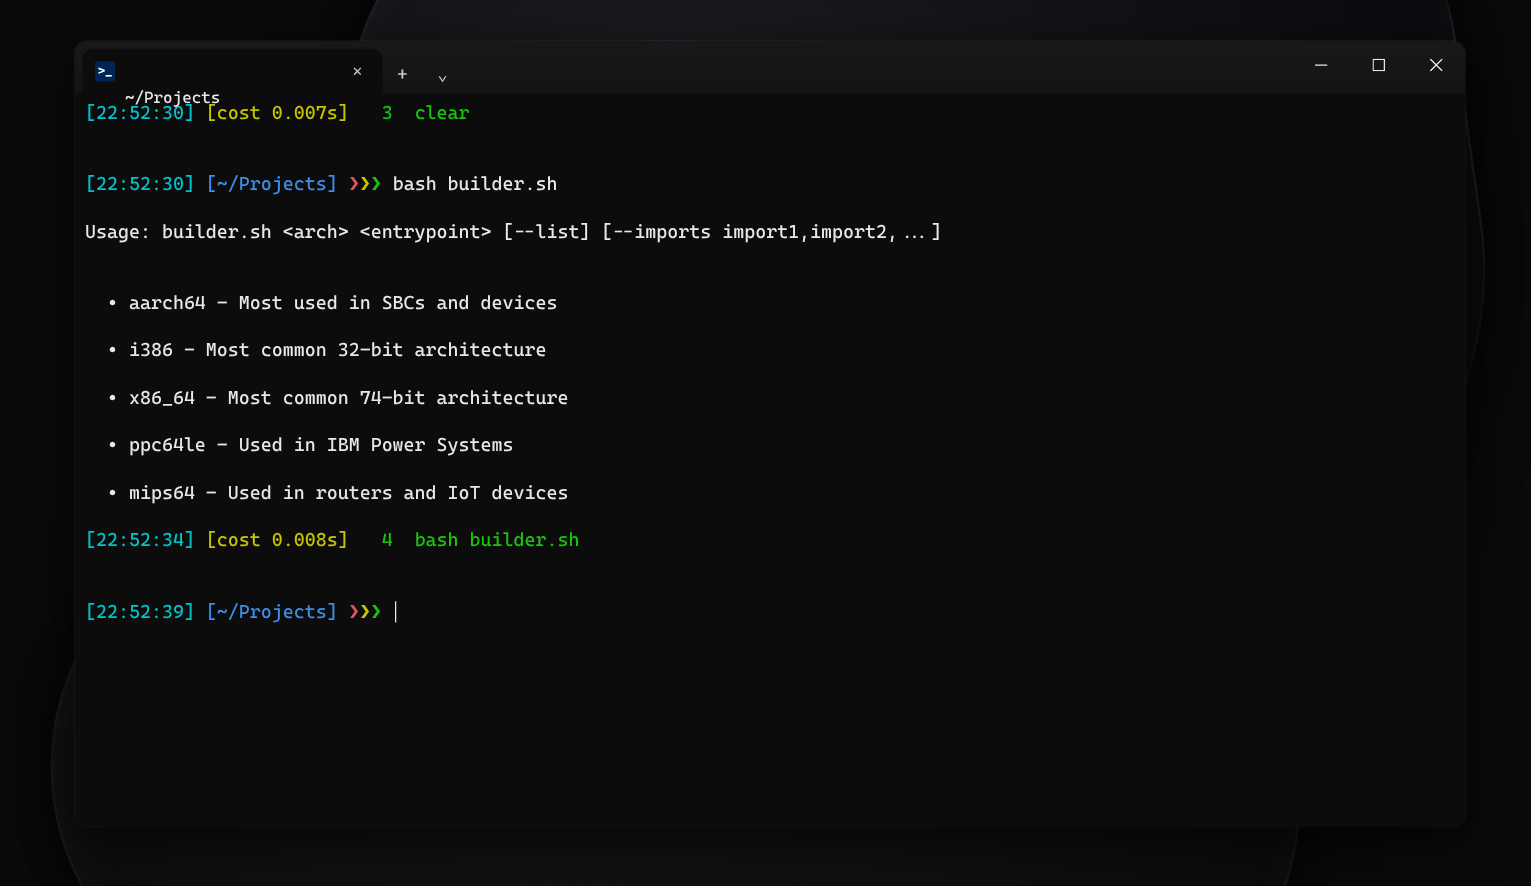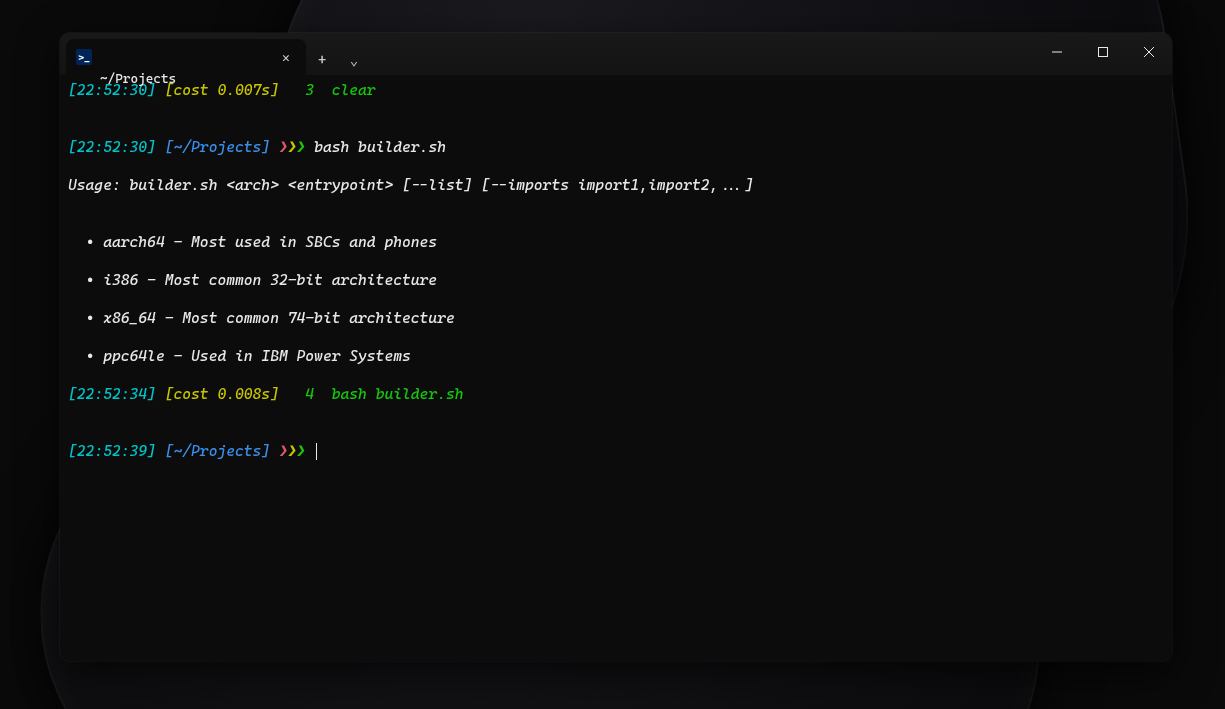--- a/index.html
+++ b/index.html
@@ -135,21 +135,20 @@
   }
   .terminal-body {
     flex: 1;
     padding: 6px 8px;
     font-size: 15px;
     line-height: 19px;
     color: #d4d4d4;
     background: #0c0c0c;
     white-space: pre;
     font-family: 'Cascadia Code', 'Fira Code', 'Consolas', monospace;
-    font-style: italic;
   }
   .c-cyan { color: #00c3c9; }
   .c-yellow { color: #c7c400; }
   .c-blue { color: #3b8eea; }
   .c-red { color: #e05561; }
   .c-green { color: #16c60c; }
   .c-white { color: #e8e8e8; }
   .cursor {
     display: inline-block;
     width: 1px;
@@ -196,20 +195,21 @@
           </svg>
       </div>
     </div>
   </div>
 
   <div class="terminal-body"><span class="line"><span class="c-cyan">[22:52:30]</span> <span class="c-yellow">[cost 0.007s]</span>   <span class="c-green">3</span>  <span class="c-green">clear</span></span>
 <span class="line"></span>
 <span class="line"><span class="c-cyan">[22:52:30]</span> <span class="c-blue">[~/Projects]</span> <span class="c-red">❯</span><span class="c-yellow">❯</span><span class="c-green">❯</span> <span class="c-white">bash builder.sh</span></span>
 <span class="line c-white">Usage: builder.sh &lt;arch&gt; &lt;entrypoint&gt; [--list] [--imports import1,import2,...]</span>
 <span class="line"></span>
-<span class="line c-white">  • aarch64 - Most used in SBCs and phones</span>
+<span class="line c-white">  • aarch64 - Most used in SBCs and devices</span>
 <span class="line c-white">  • i386 - Most common 32-bit architecture</span>
 <span class="line c-white">  • x86_64 - Most common 74-bit architecture</span>
 <span class="line c-white">  • ppc64le - Used in IBM Power Systems</span>
+<span class="line c-white">  • mips64 - Used in routers and IoT devices</span>
 <span class="line"><span class="c-cyan">[22:52:34]</span> <span class="c-yellow">[cost 0.008s]</span>   <span class="c-green">4</span>  <span class="c-green">bash builder.sh</span></span>
 <span class="line"></span>
 <span class="line"><span class="c-cyan">[22:52:39]</span> <span class="c-blue">[~/Projects]</span> <span class="c-red">❯</span><span class="c-yellow">❯</span><span class="c-green">❯</span> <span class="cursor"></span></span></div>
 </div>
 
 </body></html>

